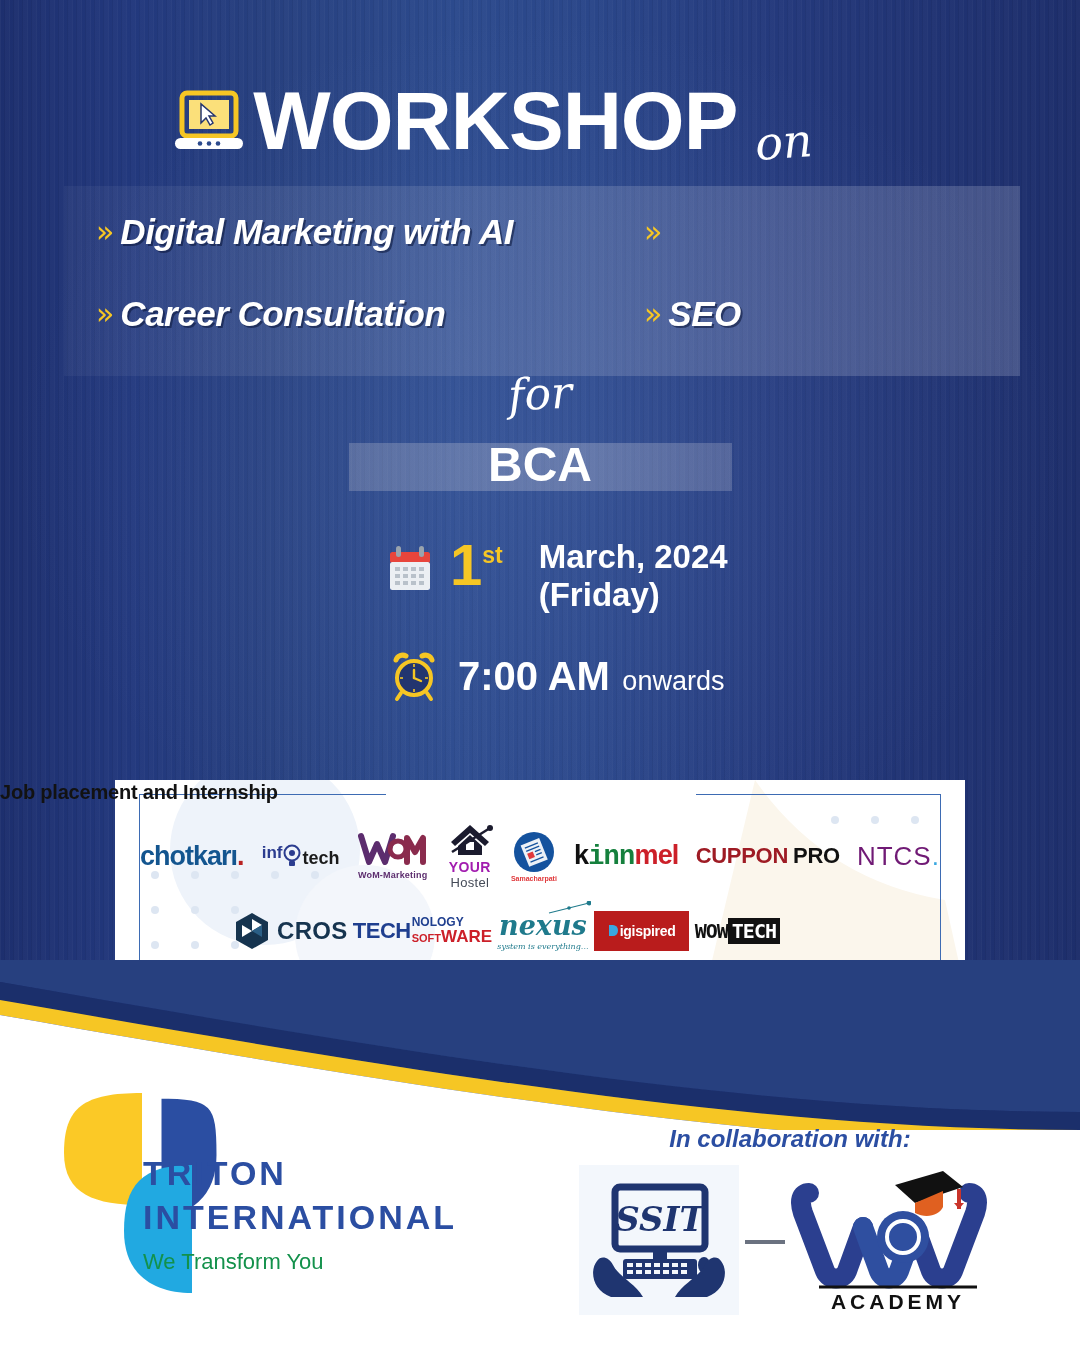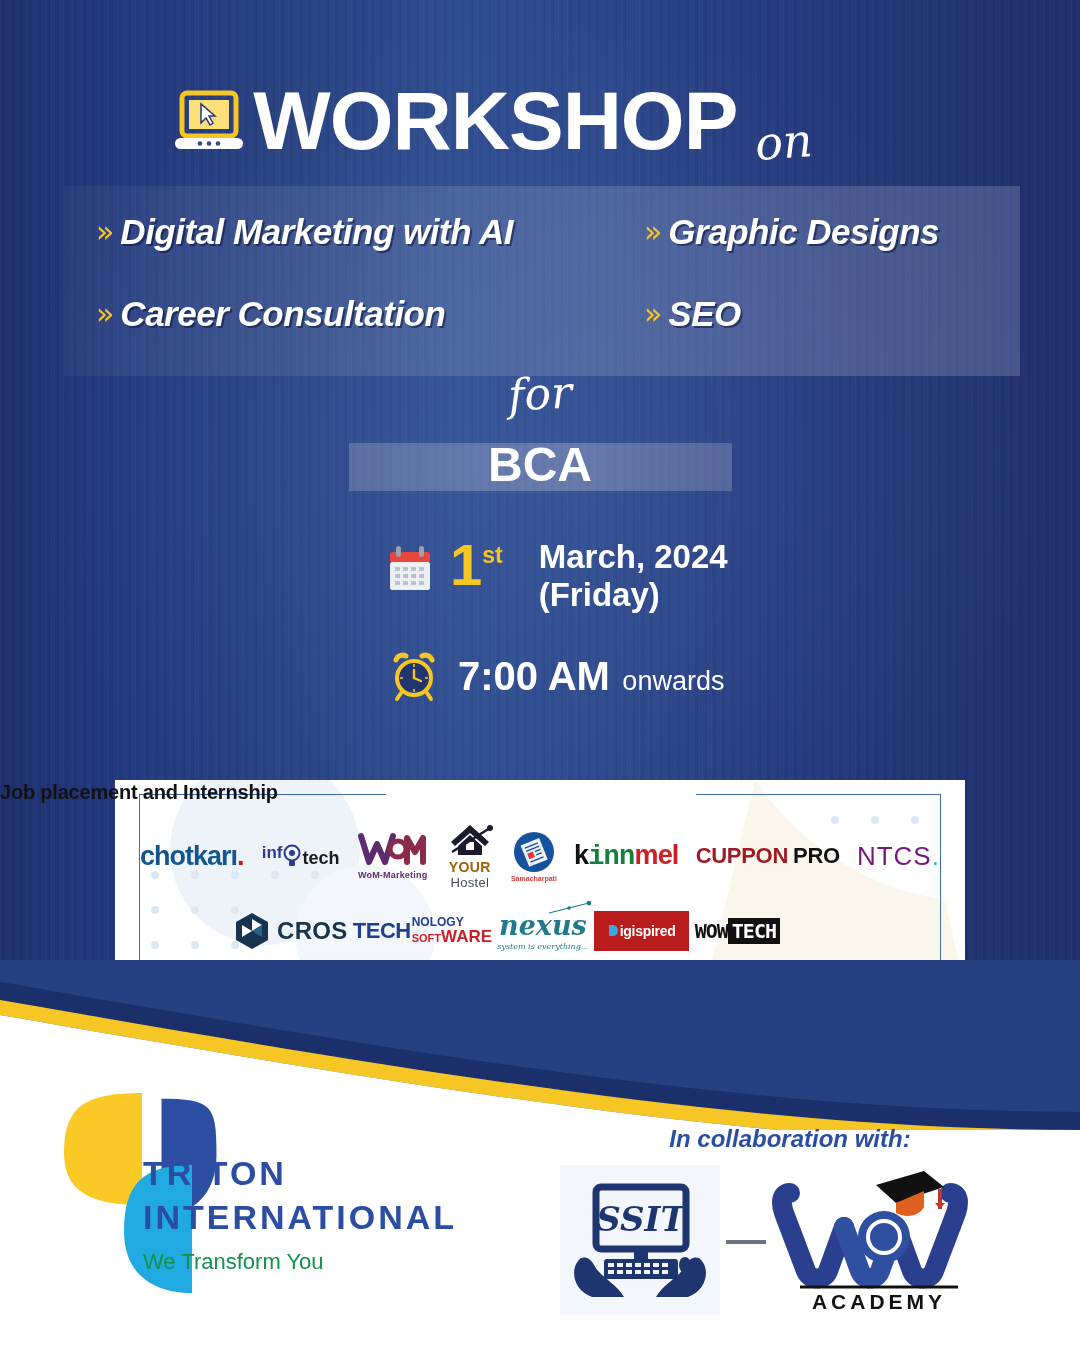--- a/index.html
+++ b/index.html
@@ -127,21 +127,21 @@
   .triton{position:absolute;left:30px;top:1045px;width:470px;height:295px;}
   .triton-name{position:absolute;left:143px;top:1152px;}
   .t-line{color:#2b4ea2;font-size:34px;font-weight:bold;letter-spacing:3px;line-height:1.28;}
   .t-tag{color:#13914b;font-size:22px;letter-spacing:0px;margin-top:10px;font-weight:normal;}
 
   .collab{position:absolute;left:560px;top:1125px;width:500px;}
   .collab-label{
     text-align:center;color:#2b4ea2;font-size:24px;font-style:italic;font-weight:bold;
     width:460px;
   }
-  .collab-logos{display:flex;align-items:center;justify-content:flex-start;gap:6px;width:460px;margin-top:12px;}
+  .collab-logos{display:flex;align-items:center;justify-content:center;gap:6px;width:460px;margin-top:12px;}
   .dash{width:40px;height:4px;background:#6b7280;}
 </style>
 </head>
 <body>
 
 <div class="poster">
 
   <div class="bg-blue"></div>
   <div class="bg-streaks"></div>
   <div class="bg-vign"></div>
@@ -163,21 +163,20 @@
   </div>
 
   <div class="topics-panel"></div>
   <div class="topics">
     <div class="topic">
       <span class="chev">»</span>
       <span class="topic-label">Digital Marketing with AI</span>
     </div>
     <div class="topic">
       <span class="chev">»</span>
-      <span class="topic-label">Graphic Designs</span>
     </div>
     <div class="topic">
       <span class="chev">»</span>
       <span class="topic-label">Career Consultation</span>
     </div>
     <div class="topic">
       <span class="chev">»</span>
       <span class="topic-label">SEO</span>
     </div>
   </div>
@@ -304,21 +303,21 @@
     </div>
 
     <div class="lg">
       <svg width="48" height="36" viewBox="0 0 48 36">
         <path d="M24 3 L43 20 L39 24 L24 11 L9 24 L5 20 Z" fill="#1b1b2e"></path>
         <path d="M24 13 L36 24 L36 33 L12 33 L12 24 Z" fill="#1b1b2e"></path>
         <rect x="20" y="20" width="8" height="8" fill="#ffffff"></rect>
         <line x1="6" y1="30" x2="44" y2="6" stroke="#1b1b2e" stroke-width="2.6"></line>
         <circle cx="44" cy="6" r="3" fill="#1b1b2e"></circle>
       </svg>
-      <span style="font-size:14px;font-weight:bold;color:#a16207;letter-spacing:.4px;margin-top:1px;">YOUR</span>
+      <span style="font-size:14px;font-weight:bold;color:#a21caf;letter-spacing:.4px;margin-top:1px;">YOUR</span>
       <span style="font-size:13px;color:#454b58;letter-spacing:.3px;">Hostel</span>
     </div>
 
     <div class="lg">
       <svg width="42" height="42" viewBox="0 0 42 42">
         <circle cx="21" cy="21" r="20" fill="#14529e"></circle>
         <g transform="rotate(-22 21 21)">
           <rect x="11" y="10" width="20" height="23" fill="#ffffff" opacity=".92"></rect>
           <g stroke="#14529e" stroke-width="1.3">
             <line x1="14" y1="14" x2="28" y2="14"></line>

